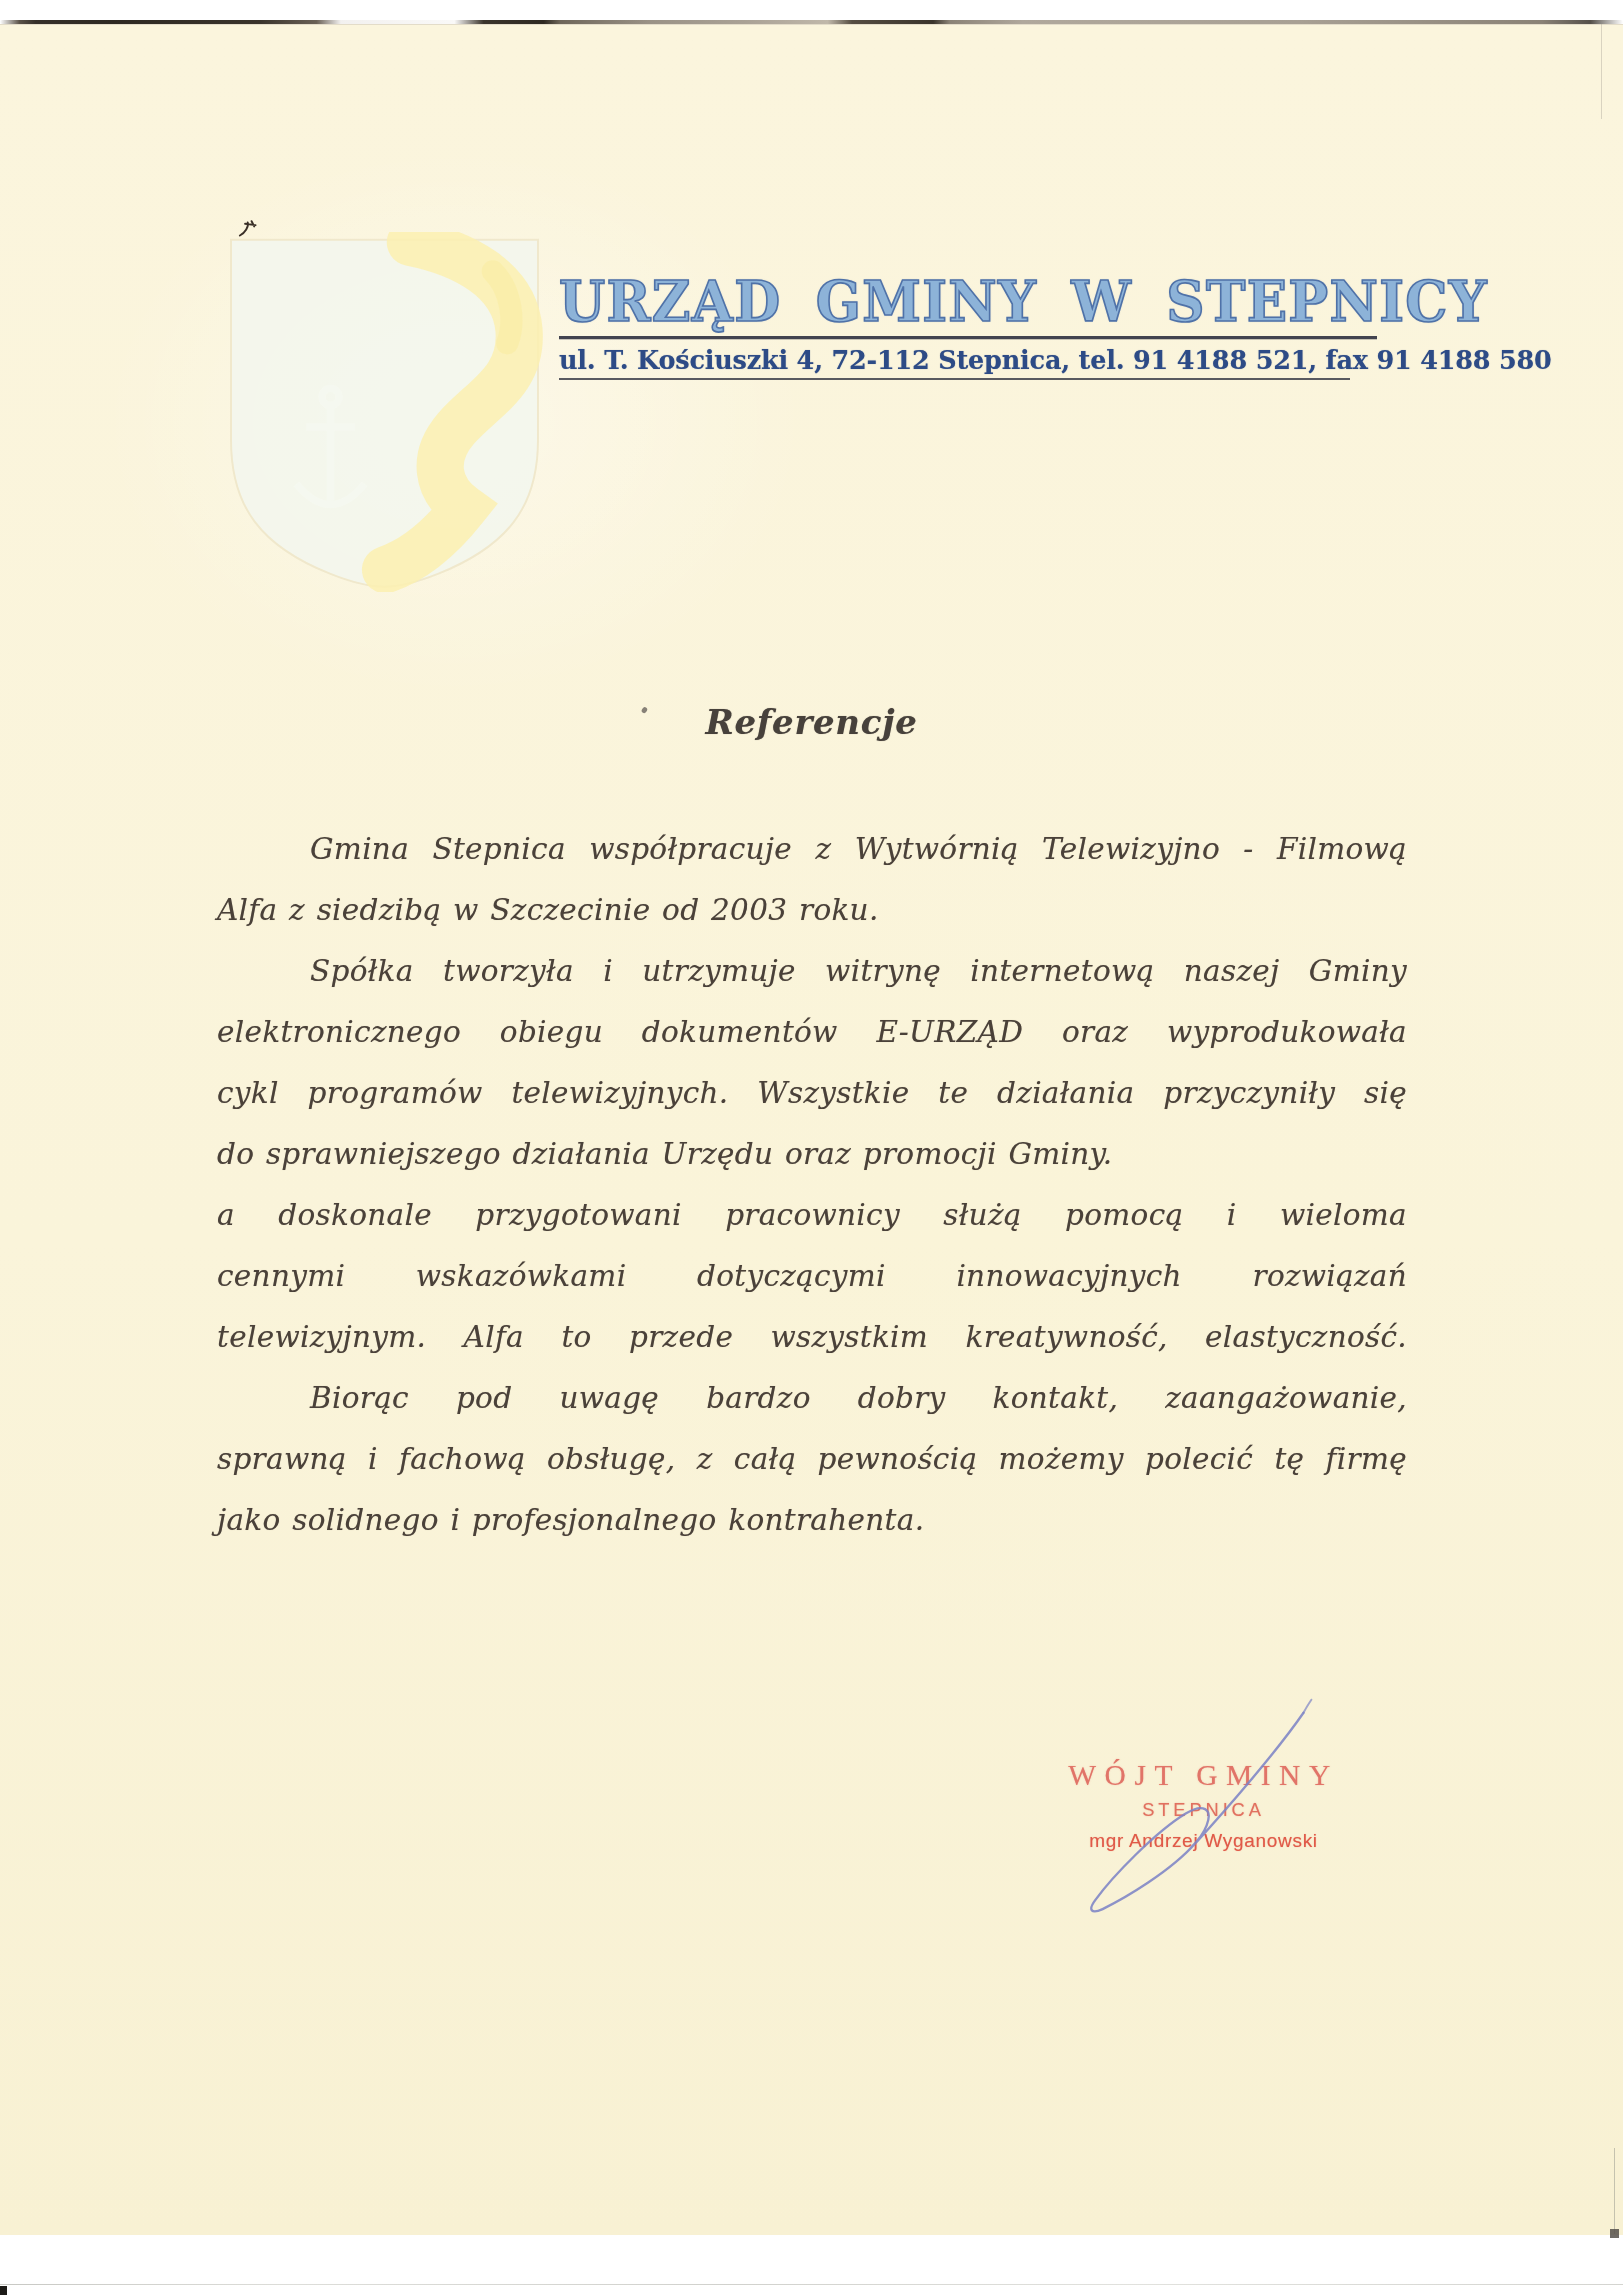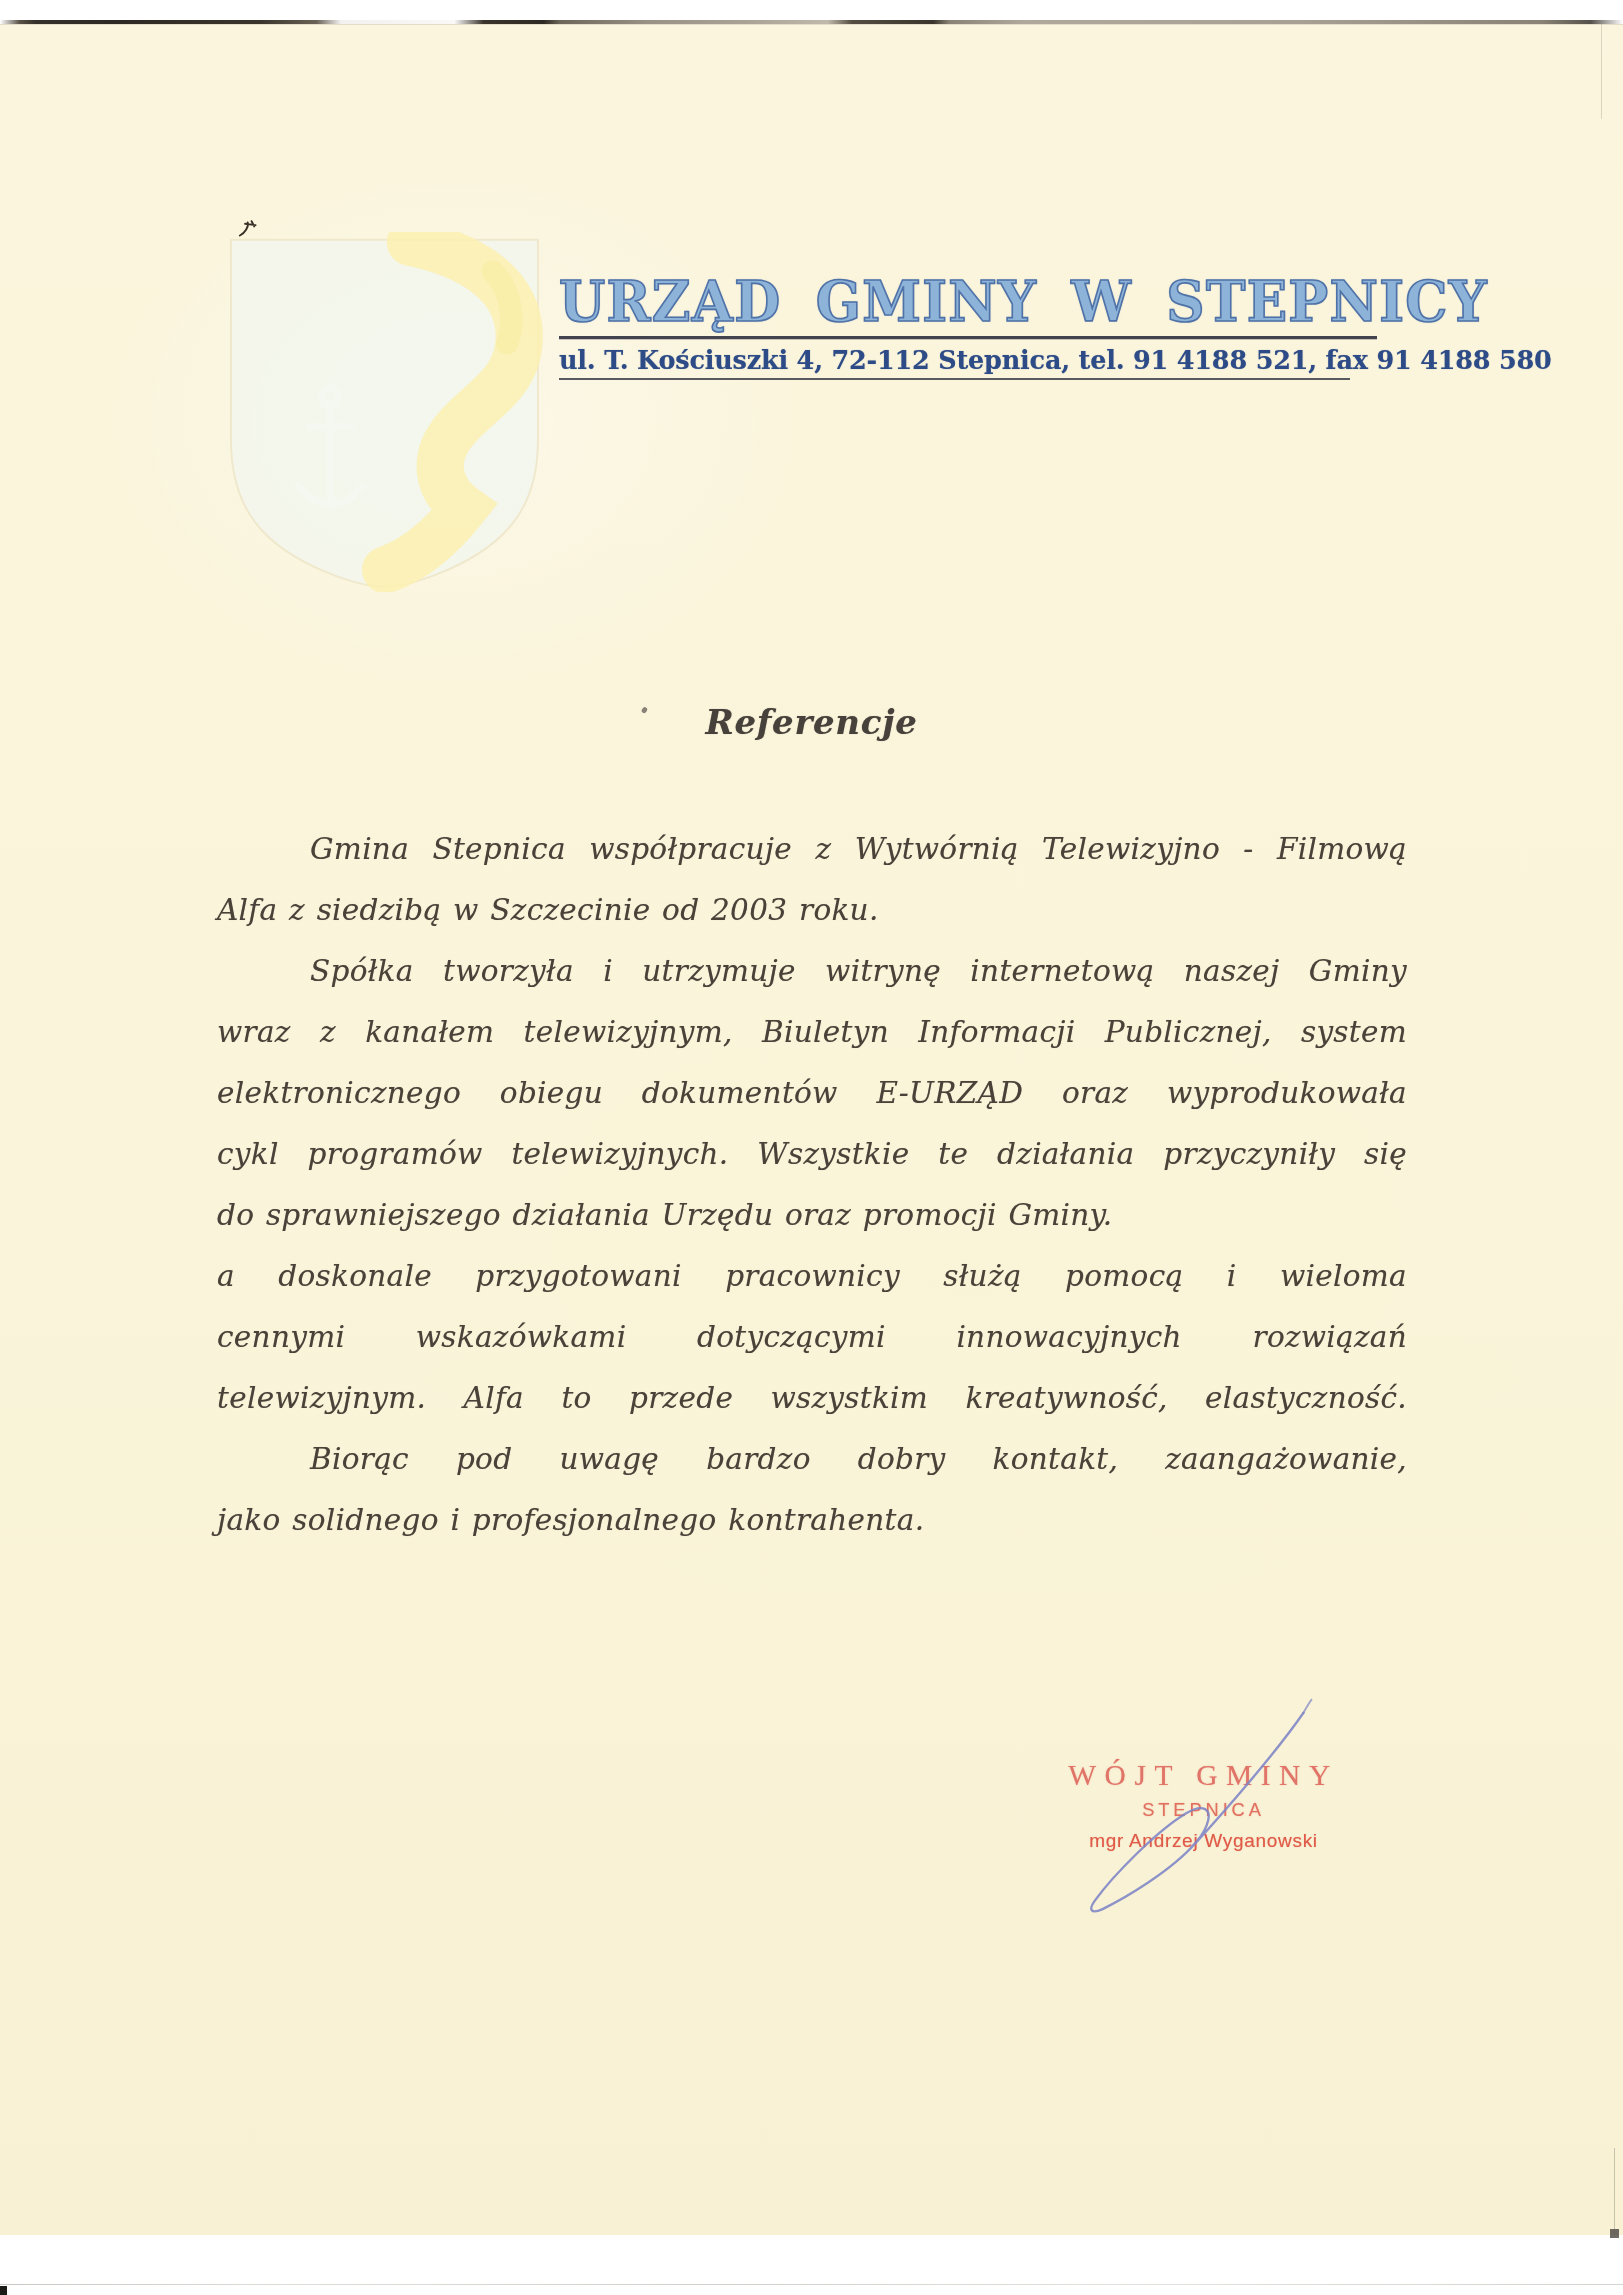--- a/index.html
+++ b/index.html
@@ -135,28 +135,28 @@
   <div class="lh-rule2"></div>
 </div>
 
 <div class="title-dot"></div>
 <div class="doc-title">Referencje</div>
 
 <div class="letter-body">
   <div class="ln just indent">Gmina Stepnica współpracuje z Wytwórnią Telewizyjno - Filmową</div>
   <div class="ln">Alfa z siedzibą w Szczecinie od 2003 roku.</div>
   <div class="ln just indent">Spółka tworzyła i utrzymuje witrynę internetową naszej Gminy</div>
-  <div class="ln just">wraz z kanałem telewizyjnym, Biuletyn Informacji Publicznej, system</div>
   <div class="ln just">elektronicznego obiegu dokumentów E-URZĄD oraz wyprodukowała</div>
   <div class="ln just">cykl programów telewizyjnych. Wszystkie te działania przyczyniły się</div>
   <div class="ln">do sprawniejszego działania Urzędu oraz promocji Gminy.</div>
   <div class="ln just">a doskonale przygotowani pracownicy służą pomocą i wieloma</div>
   <div class="ln just">cennymi wskazówkami dotyczącymi innowacyjnych rozwiązań</div>
   <div class="ln just">telewizyjnym. Alfa to przede wszystkim kreatywność, elastyczność.</div>
   <div class="ln just indent">Biorąc pod uwagę bardzo dobry kontakt, zaangażowanie,</div>
+  <div class="ln just">sprawną i fachową obsługę, z całą pewnością możemy polecić tę firmę</div>
   <div class="ln">jako solidnego i profesjonalnego kontrahenta.</div>
 </div>
 
 <div class="stamp">
   <div class="stamp-office">WÓJT GMINY</div>
   <div class="stamp-place">STEPNICA</div>
   <div class="stamp-name">mgr Andrzej Wyganowski</div>
 </div>
 
 <div class="pen">

